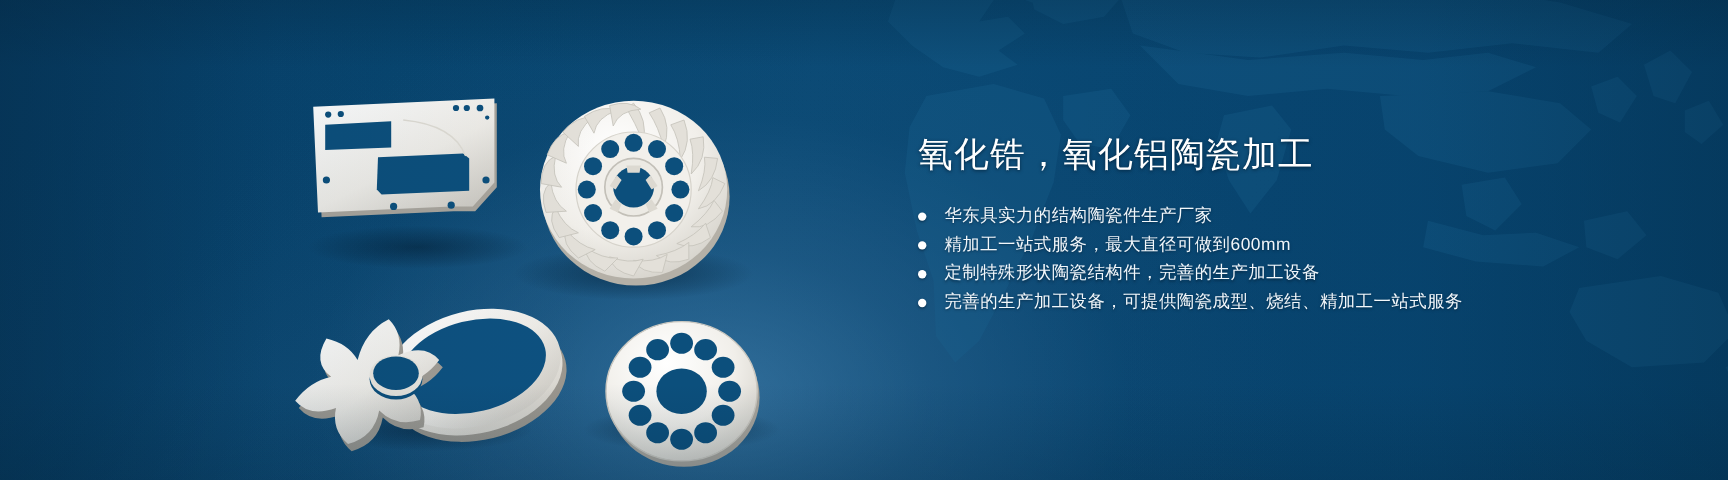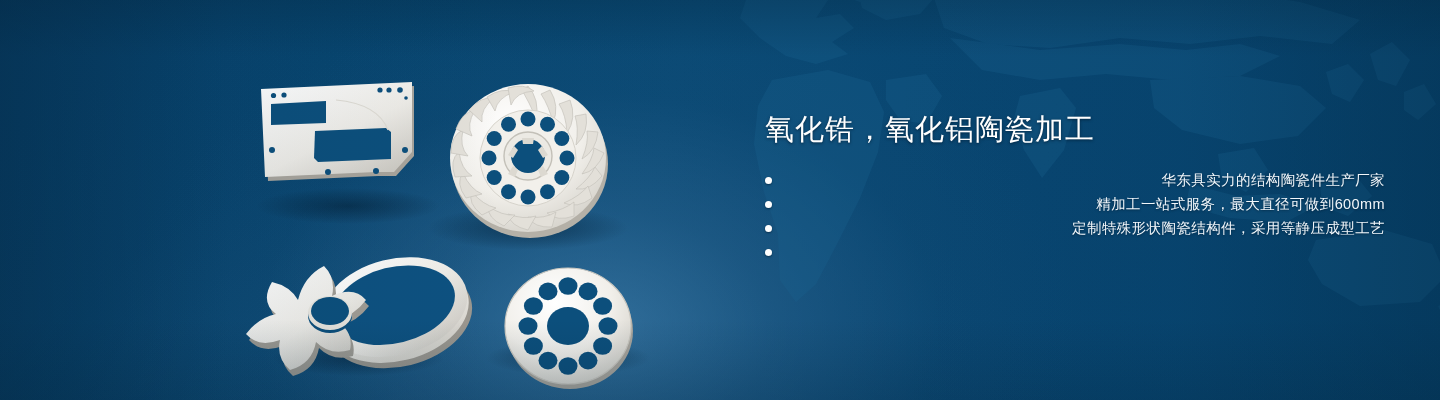--- a/index.html
+++ b/index.html
@@ -86,21 +86,20 @@
     letter-spacing: 1px;
     font-weight: 400;
     color: #ffffff;
     text-shadow: 0 1px 3px rgba(2,26,46,0.75);
     white-space: nowrap;
   }
   .bullets {
     list-style: none;
     margin: 22px 0 0 0;
     padding: 0;
-    text-align: right;
   }
   .bullet {
     position: relative;
     padding-left: 22px;
     margin: 0 0 7px 0;
     font-size: 14.5px;
     line-height: 17px;
     letter-spacing: 0.4px;
     color: #f2f7fb;
     text-shadow: 0 1px 2px rgba(2,26,46,0.6);
@@ -327,21 +326,22 @@
       <li class="bullet">
         <span class="dot"></span>
         <span>华东具实力的结构陶瓷件生产厂家</span>
       </li>
       <li class="bullet">
         <span class="dot"></span>
         <span>精加工一站式服务，最大直径可做到600mm</span>
       </li>
       <li class="bullet">
         <span class="dot"></span>
-        <span>定制特殊形状陶瓷结构件，采用等静压成型工艺</span>
+        <span>定制特殊形状陶瓷结构件，完善的生产加工设备</span>
       </li>
       <li class="bullet">
         <span class="dot"></span>
+        <span>完善的生产加工设备，可提供陶瓷成型、烧结、精加工一站式服务</span>
       </li>
     </ul>
   </div>
 
 </div>
 
 </body></html>

